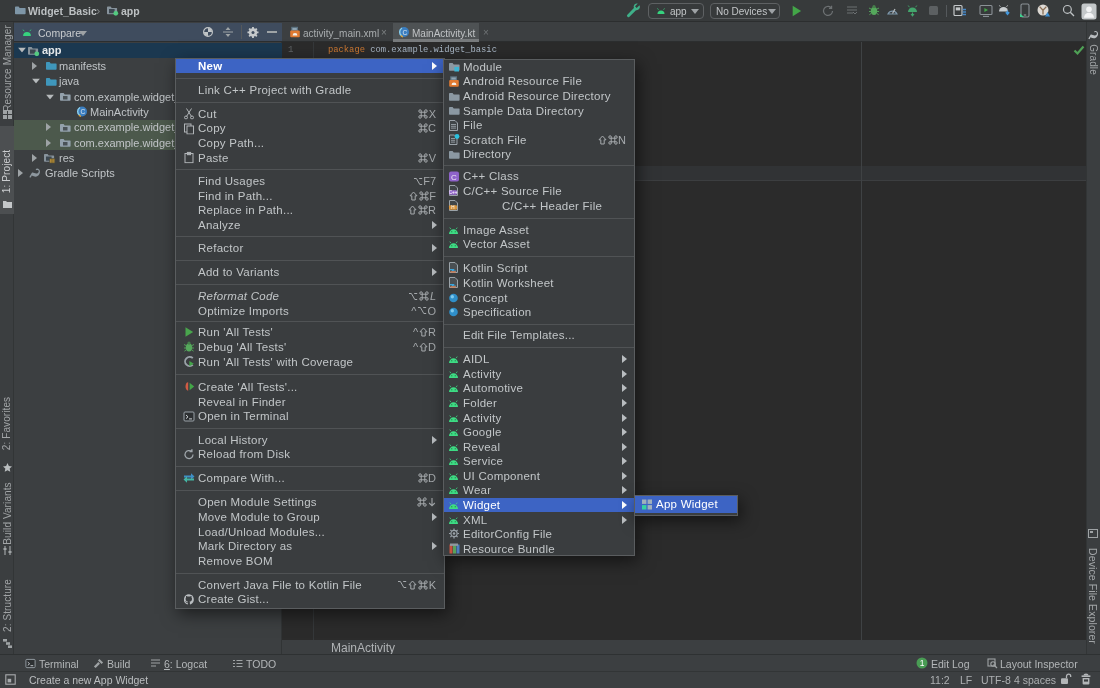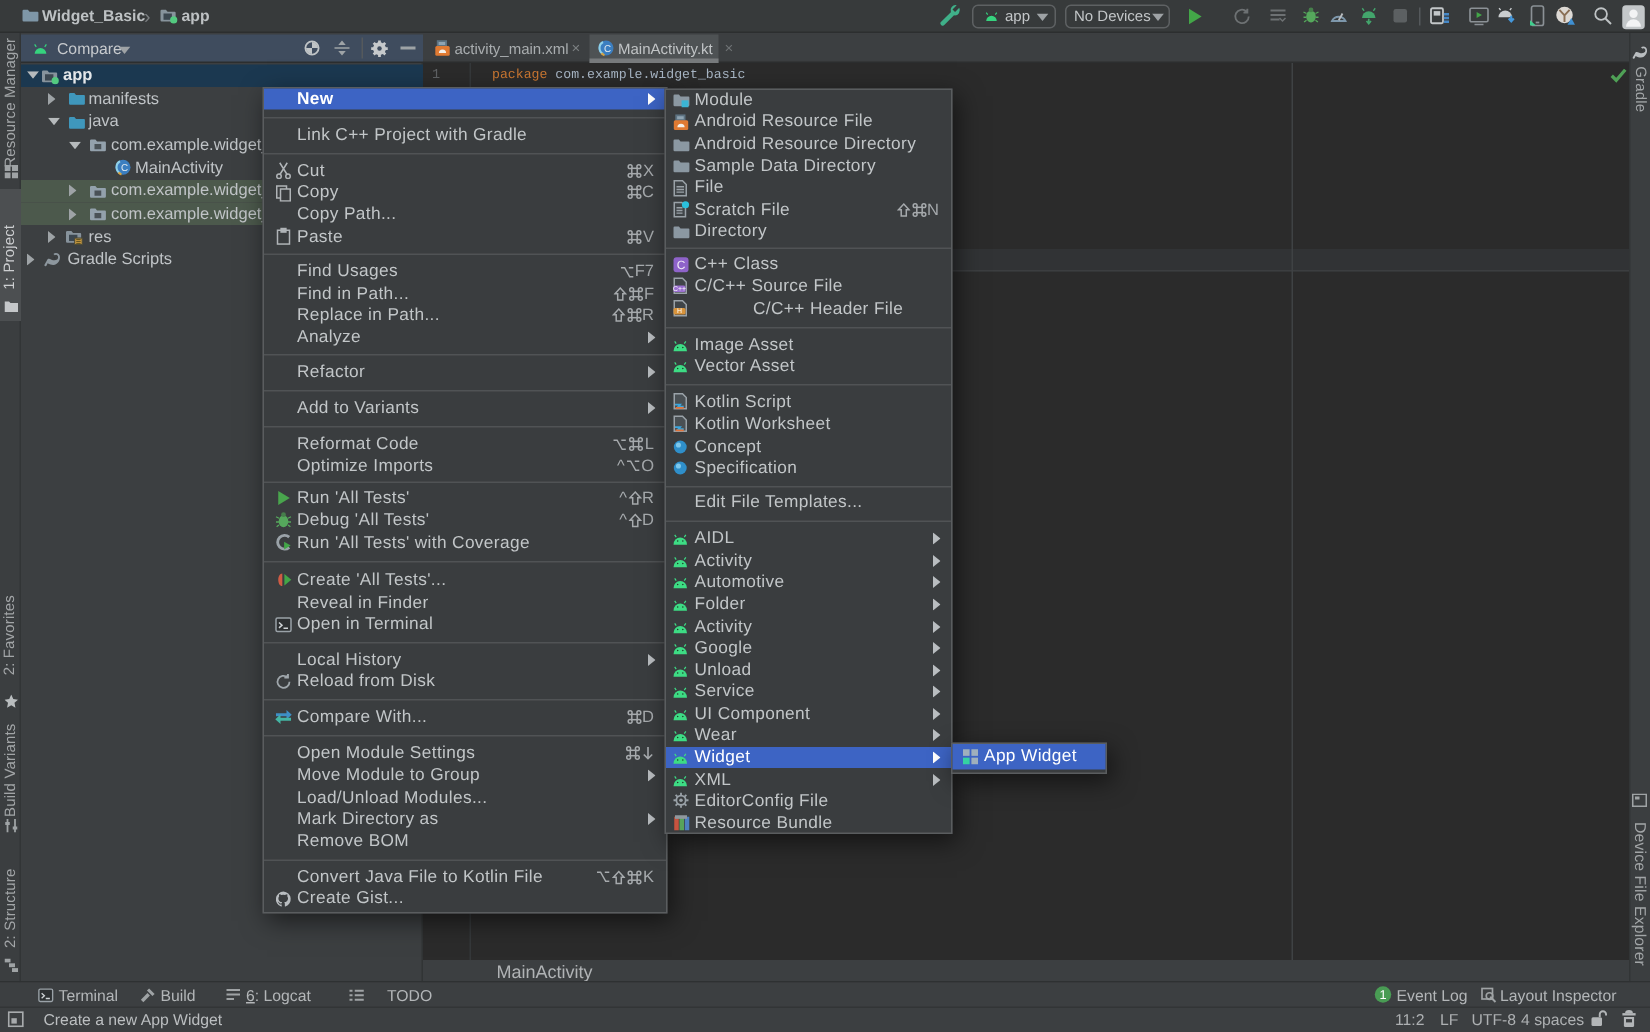--- a/index.html
+++ b/index.html
@@ -456,28 +456,28 @@
     <svg width="11" height="11" viewBox="0 0 11 11">
       <path d="M1 2 h9 M1 5 h9 M1 8 h5" stroke="#9fa3a5" stroke-width="1.2"></path>
     </svg>
   </div>
 <div class="abs bartxt" style="left:164px;top:658px;"><u>6</u>: Logcat</div>
 <div class="abs" style="left:232px;top:658px;">
     <svg width="11" height="11" viewBox="0 0 11 11">
       <path d="M1 2.5 h2 M1 5.5 h2 M1 8.5 h2 M4.5 2.5 h6 M4.5 5.5 h6 M4.5 8.5 h6" stroke="#9fa3a5" stroke-width="1.2"></path>
     </svg>
   </div>
-<div class="abs bartxt" style="left:246px;top:658px;margin-left:12px;">TODO</div>
+<div class="abs bartxt" style="left:246px;top:658px;">TODO</div>
 <div class="abs" style="left:916px;top:657px;">
     <svg width="12" height="12">
       <circle cx="6" cy="6" r="5.5" fill="#499c54"></circle>
       <text x="6" y="9" text-anchor="middle" font-size="8.5" fill="#fff" font-family="Liberation Sans">1</text>
     </svg>
   </div>
-<div class="abs bartxt" style="left:931px;top:658px;">Event Log</div>
+<div class="abs bartxt" style="left:931px;top:658px;">Edit Log</div>
 <div class="abs" style="left:987px;top:658px;">
     <svg width="11" height="11" viewBox="0 0 11 11">
       <rect x="1" y="1" width="7" height="7" fill="none" stroke="#9fa3a5" stroke-width="1.1"></rect>
       <path d="M6.5 6.5 L10 10" stroke="#9fa3a5" stroke-width="1.3"></path>
       <circle cx="6" cy="6" r="2.2" fill="none" stroke="#9fa3a5" stroke-width="1.1"></circle>
     </svg>
   </div>
 <div class="abs bartxt" style="left:1000px;top:658px;">Layout Inspector</div>
 <div class="abs" style="left:0;top:671px;width:1100px;height:17px;background:#3c3f41;border-top:1px solid #323536;"></div>
 <div class="abs" style="left:5px;top:674px;">
@@ -652,21 +652,21 @@
     </span>
   </div>
 <div class="mi " style="left:176px;top:265.05px;width:268px;z-index:60;">
     <span class="lb" style="left:22px;font-weight:normal;">Add to Variants</span>
     <span class="ar">
       <svg width="5" height="8" viewBox="0 0 5 8">
         <path d="M0 0 L5 4 L0 8 Z" fill="#b9bdc0"></path>
       </svg>
     </span>
   </div>
-<div class="mi " style="left:176px;top:288.95px;width:268px;z-index:60;">
+<div class="mi " style="left:176px;top:288.95px;width:268px;z-index:60;font-style:italic;">
     <span class="lb" style="left:22px;font-weight:normal;">Reformat Code</span>
     <span class="sc">
       <svg width="10" height="9" viewBox="0 0 10 9" style="margin:0 0.5px;">
         <path fill="none" stroke="#a6aaad" stroke-width="1" d="M1 1.5 h2.4 l3.4 6 h2.4 M6.2 1.5 h3"></path>
       </svg>
       <svg width="10" height="10" viewBox="0 0 10 10" style="margin:0 0.5px;">
         <g fill="none" stroke="#a6aaad" stroke-width="1">
           <rect x="3.2" y="3.2" width="3.6" height="3.6"></rect>
           <circle cx="2.1" cy="2.1" r="1.3"></circle>
           <circle cx="7.9" cy="2.1" r="1.3"></circle>
@@ -1139,21 +1139,21 @@
   </div>
 <div class="mi " style="left:444px;top:439.35px;width:190px;z-index:70;">
     <span class="ic" style="left:3px;">
       <svg width="13" height="11" viewBox="0 0 13 11">
         <path fill="#3ddc84" d="M2 9.6 a4.5 4.8 0 0 1 9 0 z"></path>
         <path stroke="#3ddc84" stroke-width="0.8" d="M3.8 4.6 L2.8 3.1 M9.2 4.6 L10.2 3.1"></path>
         <circle cx="4.8" cy="7.2" r="0.5" fill="#1d3a28"></circle>
         <circle cx="8.2" cy="7.2" r="0.5" fill="#1d3a28"></circle>
       </svg>
     </span>
-    <span class="lb" style="left:19px;font-weight:normal;">Unload</span>
+    <span class="lb" style="left:19px;font-weight:normal;">Reveal</span>
     <span class="ar">
       <svg width="5" height="8" viewBox="0 0 5 8">
         <path d="M0 0 L5 4 L0 8 Z" fill="#b9bdc0"></path>
       </svg>
     </span>
   </div>
 <div class="mi " style="left:444px;top:454.05px;width:190px;z-index:70;">
     <span class="ic" style="left:3px;">
       <svg width="13" height="11" viewBox="0 0 13 11">
         <path fill="#3ddc84" d="M2 9.6 a4.5 4.8 0 0 1 9 0 z"></path>

